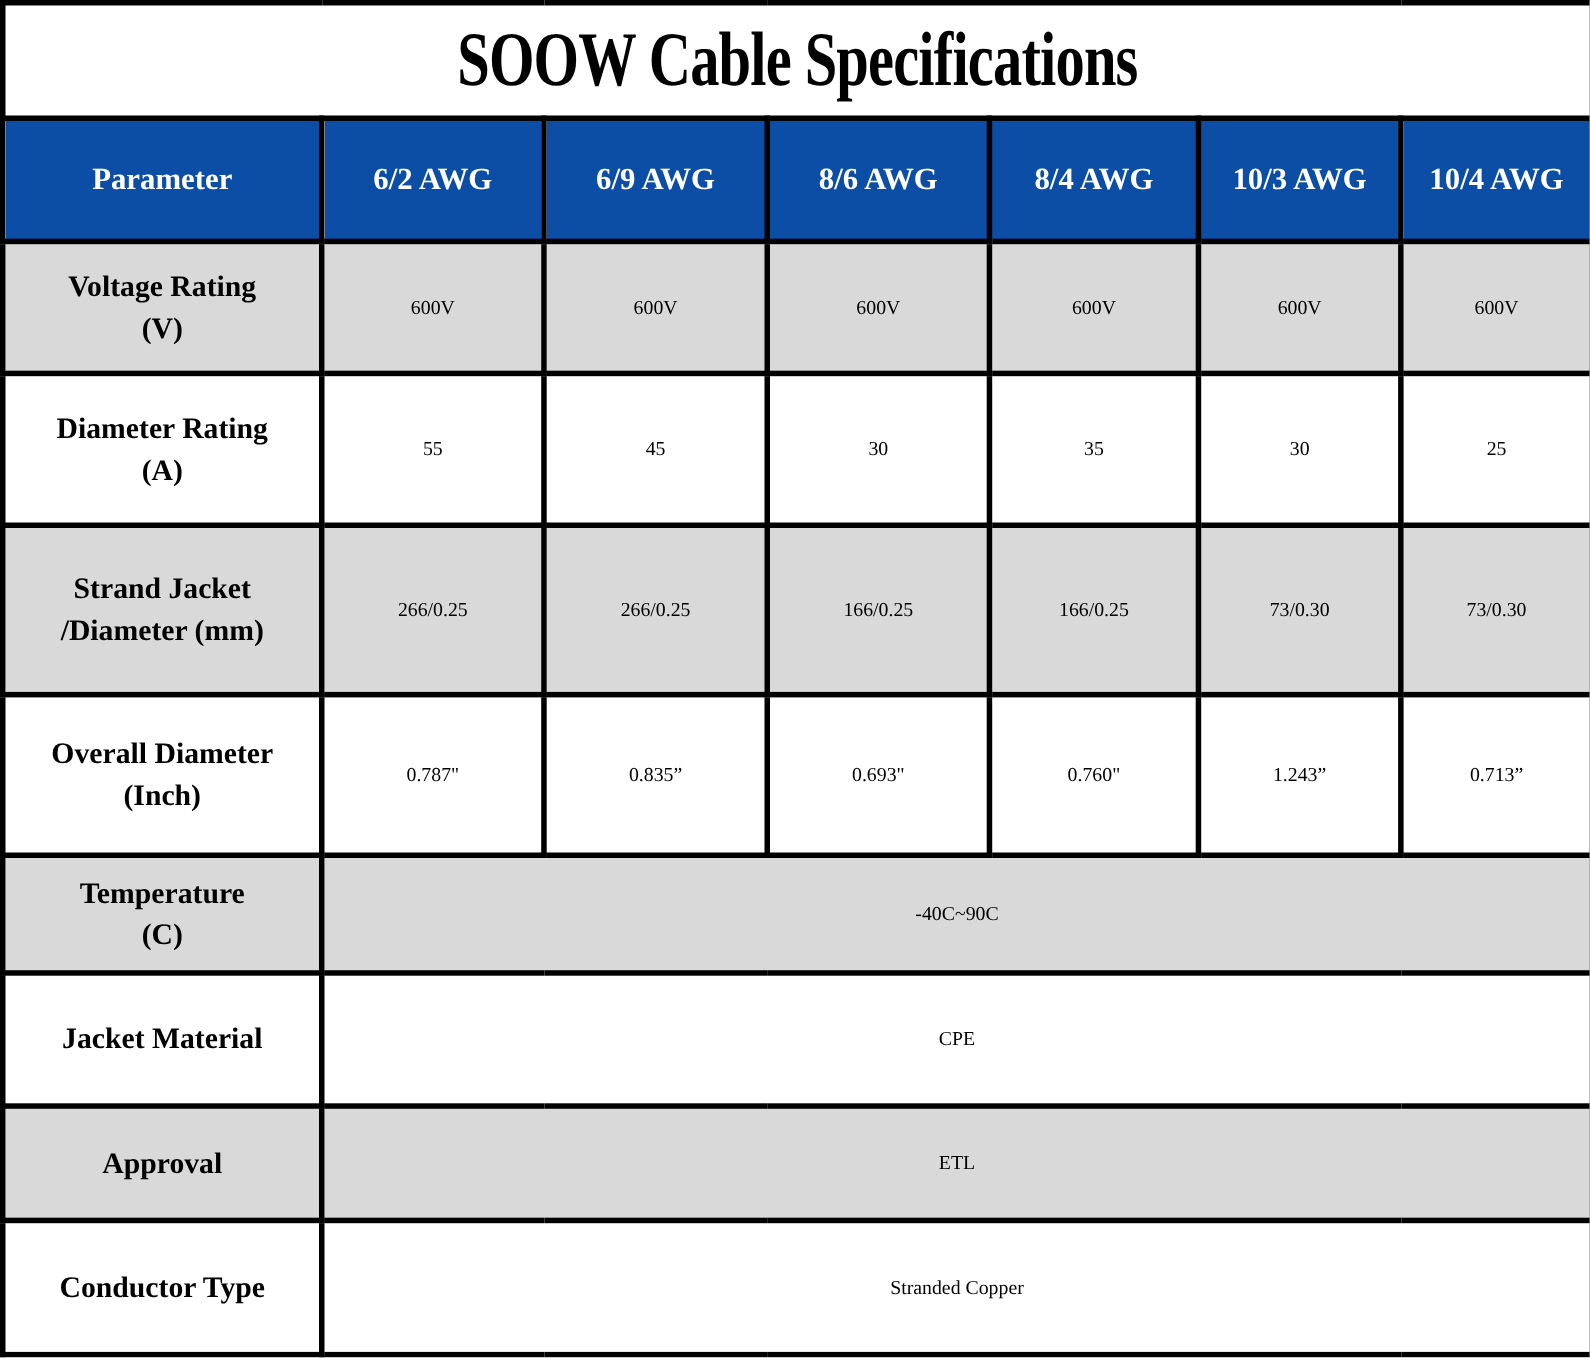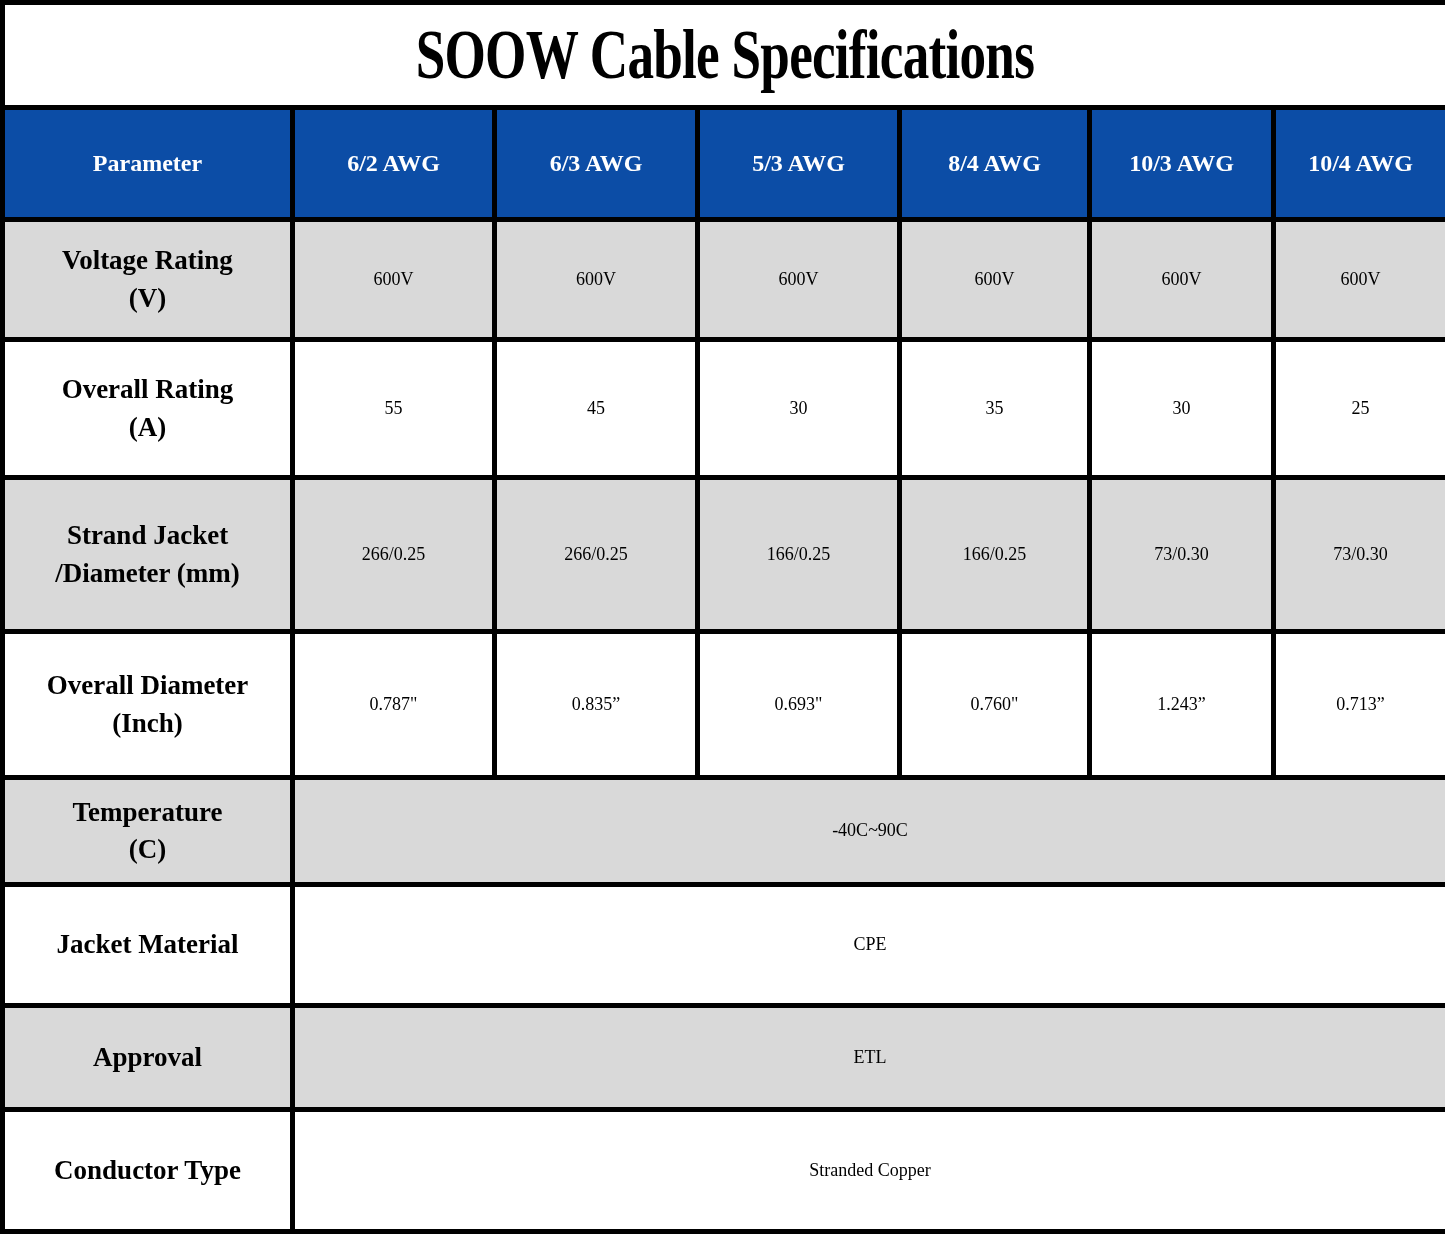--- a/index.html
+++ b/index.html
@@ -50,21 +50,21 @@
     transform: scaleX(0.76);
     transform-origin: center;
     white-space: nowrap;
   }
 
   
   tr.r-head th {
     background: var(--header-bg, #0C4DA6);
     color: var(--header-text, #ffffff);
     font-weight: bold;
-    font-size: 24px;
+    font-size: 28px;
     white-space: nowrap;
   }
 
   
   tr.shaded td { background: var(--row-shaded-bg, #D9D9D9); }
 
   
   td.label-cell { font-weight: bold; font-size: 27px; }
   td.label-cell .line { display: block; line-height: 1.38; }
 
@@ -88,43 +88,43 @@
   <tbody>
       <tr class="r-title">
     <td colspan="7" class="title-cell">
       <span class="title-text">SOOW Cable Specifications</span>
     </td>
   </tr>
 
   <tr class="r-head">
     <th>Parameter</th>
     <th>6/2 AWG</th>
-    <th>6/3 AWG</th>
-    <th>5/3 AWG</th>
+    <th>6/9 AWG</th>
+    <th>8/6 AWG</th>
     <th>8/4 AWG</th>
     <th>10/3 AWG</th>
     <th>10/4 AWG</th>
   </tr>
 
   <tr class="r-voltage shaded">
     <td class="label-cell">
       <span class="line">Voltage Rating</span>
       <span class="line">(V)</span>
     </td>
     <td class="value-cell">600V</td>
     <td class="value-cell">600V</td>
     <td class="value-cell">600V</td>
     <td class="value-cell">600V</td>
     <td class="value-cell">600V</td>
     <td class="value-cell">600V</td>
   </tr>
 
   <tr class="r-current">
     <td class="label-cell">
-      <span class="line">Overall Rating</span>
+      <span class="line">Diameter Rating</span>
       <span class="line">(A)</span>
     </td>
     <td class="value-cell">55</td>
     <td class="value-cell">45</td>
     <td class="value-cell">30</td>
     <td class="value-cell">35</td>
     <td class="value-cell">30</td>
     <td class="value-cell">25</td>
   </tr>
 

